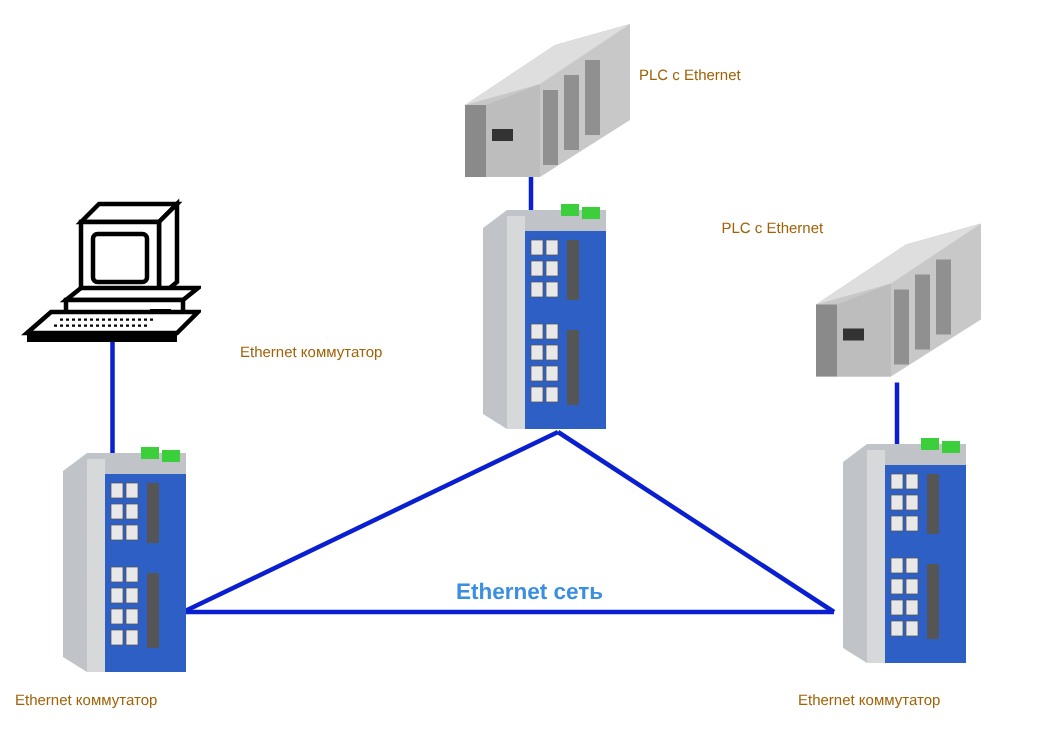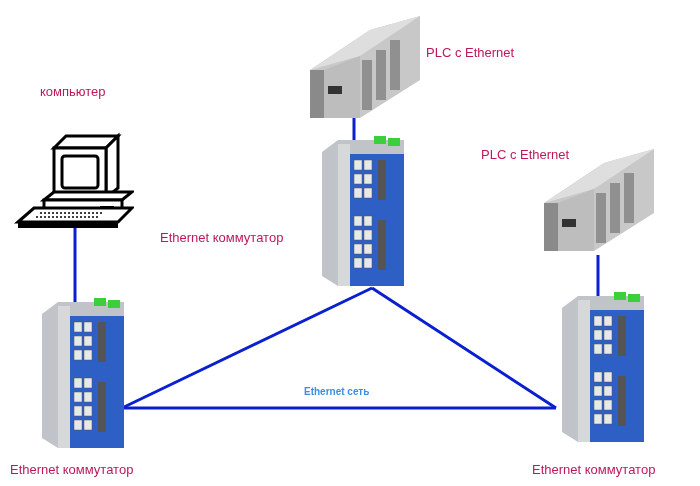--- a/index.html
+++ b/index.html
@@ -1,35 +1,34 @@
 <!DOCTYPE html>
 <html><head>
 <meta charset="utf-8">
 <style>
   html, body { margin:0; padding:0; background:#ffffff; }
   body { width:700px; height:486px; position:relative; overflow:hidden; font-family:"Liberation Sans", sans-serif; }
-  .lbl { position:absolute; color:#be185d; font-size:13px; white-space:nowrap; }
-  .net-lbl { position:absolute; color:#3a8fe0; font-size:10px; font-weight:bold; }
+  .lbl { position:absolute; color:#a16207; font-size:10px; white-space:nowrap; }
+  .net-lbl { position:absolute; color:#3a8fe0; font-size:15px; font-weight:bold; }
   svg.links { position:absolute; left:0; top:0; }
   .device { position:absolute; }
 </style>
 </head>
 <body>
 
 <svg class="links" width="700" height="486">
   <line x1="75" y1="228" x2="75" y2="310" stroke="#0a1fd0" stroke-width="3"></line>
   <line x1="354" y1="110" x2="354" y2="145" stroke="#0a1fd0" stroke-width="3"></line>
   <line x1="598" y1="255" x2="598" y2="300" stroke="#0a1fd0" stroke-width="3"></line>
   <line x1="372" y1="288" x2="122" y2="408" stroke="#0a1fd0" stroke-width="3"></line>
   <line x1="372" y1="288" x2="556" y2="408" stroke="#0a1fd0" stroke-width="3"></line>
   <line x1="122" y1="408" x2="556" y2="408" stroke="#0a1fd0" stroke-width="3"></line>
 </svg>
 
 <div class="lbl" style="left:40px;top:82px;line-height:19px;">
-  <div>компьютер</div>
 </div>
 <svg class="device" style="left:14px;top:128px;" width="120" height="100">
   <polygon points="40,20 52,8 104,8 92,20" fill="#fff" stroke="#000" stroke-width="3"></polygon>
   <polygon points="92,20 104,8 104,60 92,70" fill="#fff" stroke="#000" stroke-width="3"></polygon>
   <rect x="40" y="20" width="52" height="50" fill="#fff" stroke="#000" stroke-width="3"></rect>
   <rect x="48" y="28" width="36" height="32" fill="#fff" stroke="#000" stroke-width="3" rx="3"></rect>
   <polygon points="30,72 40,64 118,64 108,72" fill="#fff" stroke="#000" stroke-width="3"></polygon>
   <rect x="30" y="72" width="78" height="14" fill="#fff" stroke="#000" stroke-width="3"></rect>
   <line x1="86" y1="79" x2="100" y2="79" stroke="#000" stroke-width="2"></line>
   <polygon points="4,94 20,80 118,80 104,94" fill="#fff" stroke="#000" stroke-width="3"></polygon>

